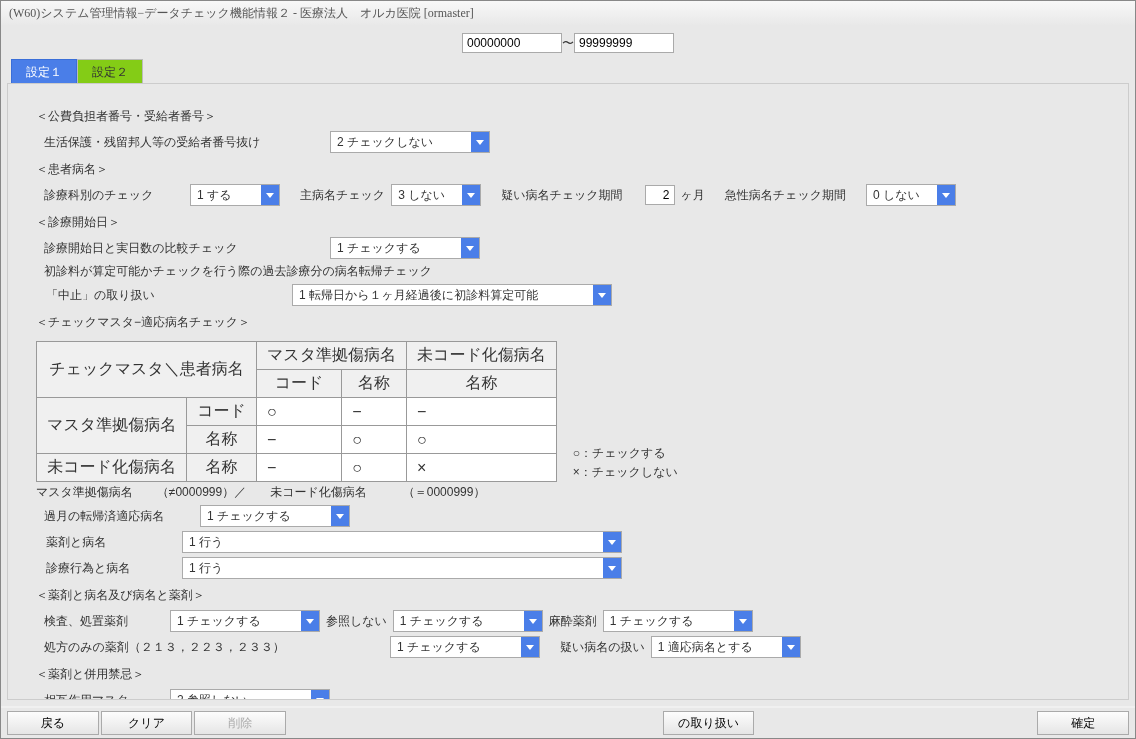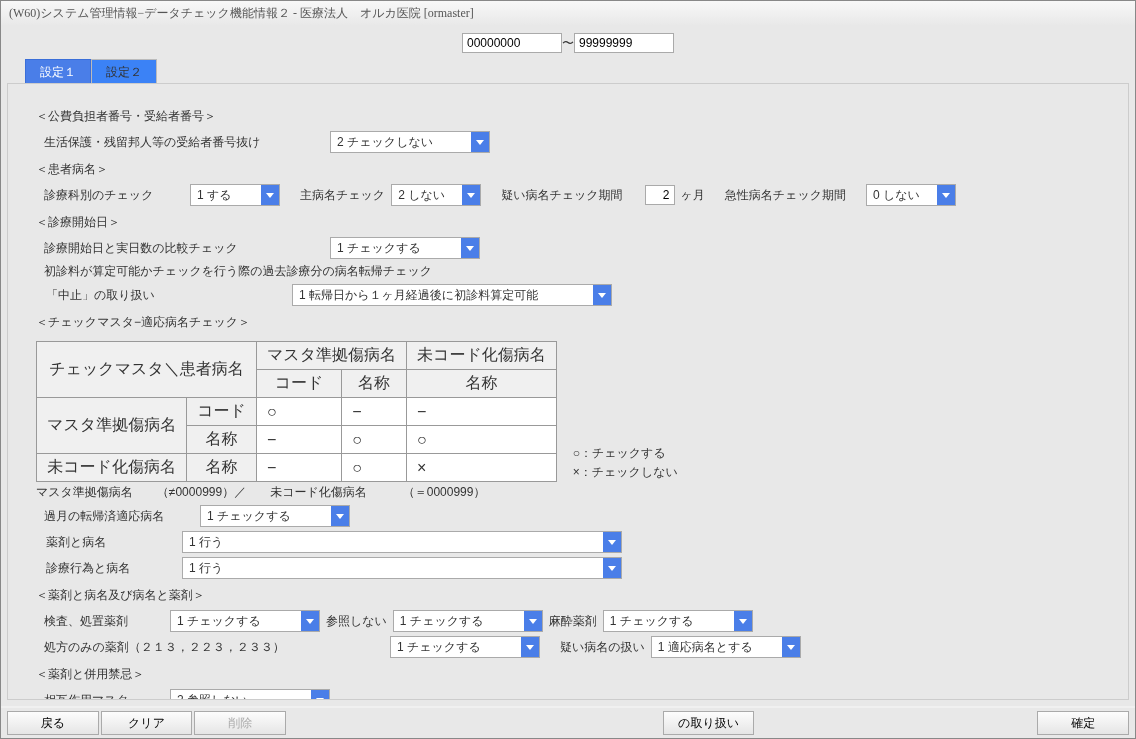--- a/index.html
+++ b/index.html
@@ -1,22 +1,22 @@
 <!DOCTYPE html>
 <html><head>
 <meta charset="utf-8">
 <style>
 * { box-sizing: border-box; margin: 0; padding: 0; }
 body { font-family: "Meiryo", "MS PGothic", sans-serif; font-size: 12px; background: #f0f0f0; color: #333; width: 1136px; height: 739px; position: relative; border: 1px solid #888; }
 .titlebar { background: linear-gradient(#f8f8f8,#e8e8e8); border-bottom: 1px solid #ccc; padding: 4px 8px; font-size: 12px; color: #555; font-family: Liberation Serif, serif; }
 .main-area { position: absolute; top: 24px; left: 0; right: 0; bottom: 32px; background: #e8e8e8; }
 .range-row { display: flex; justify-content: center; align-items: center; padding: 8px 0 6px 0; gap: 0; }
 .range-row input { width: 100px; padding: 2px 4px; border: 1px solid #aaa; background: #fff; text-align: left; font-family: inherit; font-size: 12px; }
-.tabs { display: flex; margin-left: 24px; }
-.tab { padding: 4px 14px; border: 1px solid #bbb; border-bottom: none; background: #3b82f6; cursor: pointer; font-size: 12px; }
+.tabs { display: flex; margin-left: 10px; }
+.tab { padding: 4px 14px; border: 1px solid #bbb; border-bottom: none; background: #84cc16; cursor: pointer; font-size: 12px; }
 .tab.active { background: #4a7ee8; color: #fff; border-color: #3a6ed8; }
 .panel { position: absolute; top: 58px; left: 6px; right: 6px; bottom: 6px; background: #e8e8e8; border: 1px solid #ccc; padding: 16px 28px; overflow: hidden; }
 .section-hdr { margin: 8px 0 6px 0; }
 .row { display: flex; align-items: center; margin: 4px 8px; gap: 6px; flex-wrap: wrap; }
 .lbl { white-space: nowrap; }
 .indent1 { margin-left: 10px; }
 .combo { display: inline-flex; align-items: stretch; border: 1px solid #aaa; background: #fff; height: 22px; }
 .combo-text { padding: 2px 6px; min-width: 60px; white-space: nowrap; display: flex; align-items: center; }
 .combo-btn { width: 18px; background: #4a7ee8; display: flex; align-items: center; justify-content: center; cursor: pointer; }
 .combo-btn::after { content: ""; border-left: 4px solid transparent; border-right: 4px solid transparent; border-top: 5px solid #fff; }
@@ -70,21 +70,21 @@
     <div class="section-hdr">＜患者病名＞</div>
     <div class="row">
       <span class="lbl" style="width:140px">診療科別のチェック</span>
       <span class="combo w90">
         <span class="combo-text">1 する</span>
         <span class="combo-btn"></span>
       </span>
       <span class="gap" style="width:8px"></span>
       <span class="lbl">主病名チェック</span>
       <span class="combo w90">
-        <span class="combo-text">2 しない</span>
+        <span class="combo-text">3 しない</span>
         <span class="combo-btn"></span>
       </span>
       <span class="gap" style="width:8px"></span>
       <span class="lbl">疑い病名チェック期間</span>
       <span class="gap" style="width:10px"></span>
       <input class="num" value="2" style="">
       <span class="lbl">ヶ月</span>
       <span class="gap" style="width:8px"></span>
       <span class="lbl">急性病名チェック期間</span>
       <span class="gap" style="width:8px"></span>

